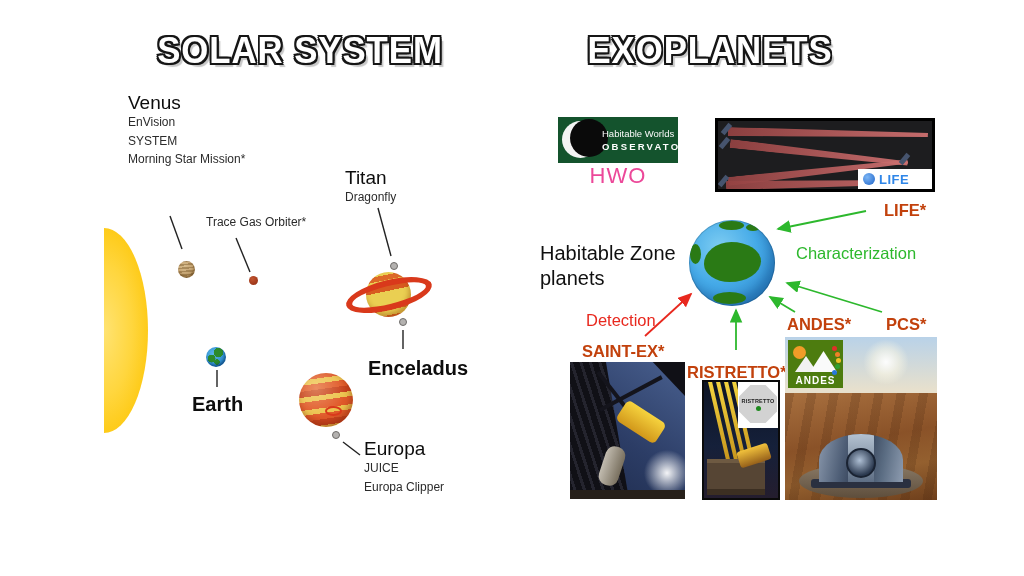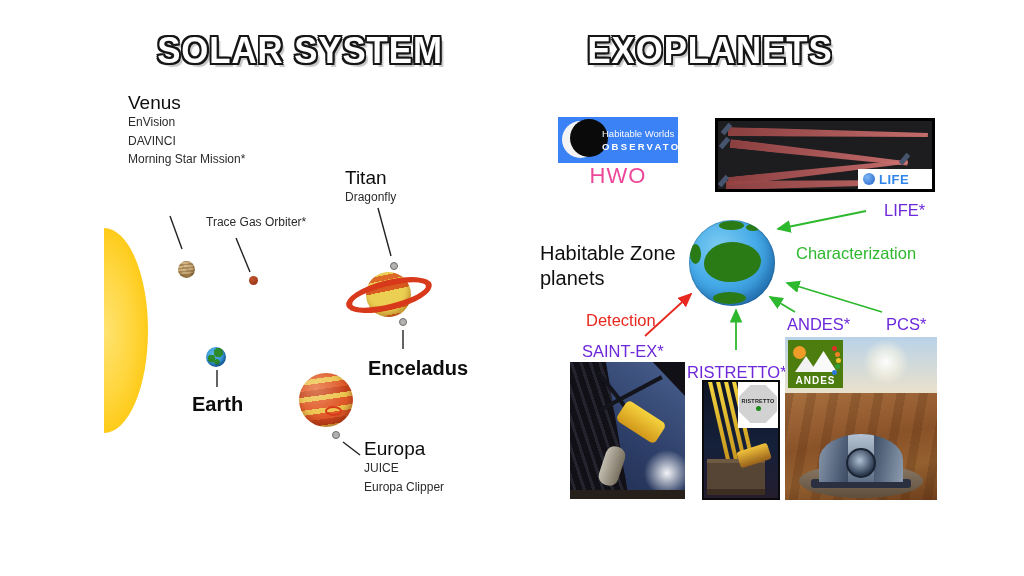--- a/index.html
+++ b/index.html
@@ -74,21 +74,21 @@
   .red-spot{
     left:26px;top:33px;width:17px;height:10px;border:2.5px solid #d9391b;
     border-radius:50%;box-sizing:border-box;position:absolute;
   }
   .moon{
     width:8px;height:8px;background:#b4b2b0;border:1.5px solid #6e6c6a;
     box-sizing:border-box;
   }
   
   .hwo-box{
-    left:558px;top:117px;width:120px;height:46px;background:#3b82f6;overflow:hidden;
+    left:558px;top:117px;width:120px;height:46px;background:#14532d;overflow:hidden;
   }
   .hwo-c1{position:absolute;left:4px;top:4px;width:37px;height:37px;border-radius:50%;background:#f4f4f4;}
   .hwo-c2{position:absolute;left:12px;top:2px;width:38px;height:38px;border-radius:50%;background:#0a0a0a;}
   .hwo-t1{position:absolute;left:44px;top:11px;font-size:9.5px;color:#fafafa;}
   .hwo-t2{position:absolute;left:44px;top:24px;font-size:9.5px;font-weight:bold;letter-spacing:2.2px;color:#ffffff;}
   .hwo-caption{left:558px;top:163px;width:120px;text-align:center;font-size:22px;color:#ec4899;letter-spacing:1px;}
   .life-img{
     left:715px;top:118px;width:220px;height:74px;background:#1d1d1f;
     border:3px solid #000;box-sizing:border-box;overflow:hidden;
   }
@@ -102,21 +102,21 @@
     background:radial-gradient(circle at 35% 35%, #7db6f5, #1d63c8);}
   .life-word{font-size:13px;font-weight:bold;color:#2f86e8;letter-spacing:.5px;}
   .hz-label{left:540px;top:241px;font-size:20px;color:#101010;line-height:25px;}
   .hz-planet{
     left:689px;top:220px;width:86px;height:86px;border-radius:50%;overflow:hidden;
     background:radial-gradient(circle at 36% 32%, #7ecdf2 0%, #45aae8 45%, #2e86c8 85%, #1f6aa8 100%);
     box-shadow:inset -5px -7px 10px rgba(0,50,110,.3), inset 0 0 0 1px rgba(0,0,0,.15);
   }
   .continent{position:absolute;background:#2a7a15;}
   .ann{font-size:16.5px;}
-  .inst-label{font-size:16.5px;color:#6d28d9;}
+  .inst-label{font-size:16.5px;color:#c2410c;font-weight:bold;}
   
   .saintex-img{
     left:570px;top:362px;width:115px;height:137px;overflow:hidden;
     background:linear-gradient(215deg,#49608f 0%,#2c3d66 55%,#1d2a4a 100%);
   }
   .sx-dome{position:absolute;left:0;top:0;width:62px;height:137px;
     background:repeating-linear-gradient(72deg,#101016 0 6px,#24242e 6px 9px);
     clip-path:polygon(0 0,58% 0,95% 100%,0 100%);}
   .sx-corner{position:absolute;right:0;top:0;width:46px;height:34px;background:#101016;
     clip-path:polygon(30% 0,100% 0,100% 100%);}
@@ -216,21 +216,21 @@
   <div class="abs round moon" style="left:390px;top:262px;"></div>
   <div class="abs round moon" style="left:399px;top:318px;"></div>
   <div class="abs round jupiter">
     <div class="red-spot"></div>
   </div>
   <div class="abs round moon" style="left:332px;top:431px;"></div>
 
   <div class="abs" style="left:128px;top:92px;">
     <div class="planet-name">Venus</div>
     <div class="mission">EnVision</div>
-    <div class="mission">DAVINCI</div>
+    <div class="mission">SYSTEM</div>
     <div class="mission">Morning Star Mission*</div>
   </div>
 
   <div class="abs" style="left:206px;top:213px;">
     <div class="mission">Trace Gas Orbiter*</div>
   </div>
 
   <div class="abs" style="left:345px;top:167px;">
     <div class="planet-name">Titan</div>
     <div class="mission">Dragonfly</div>

